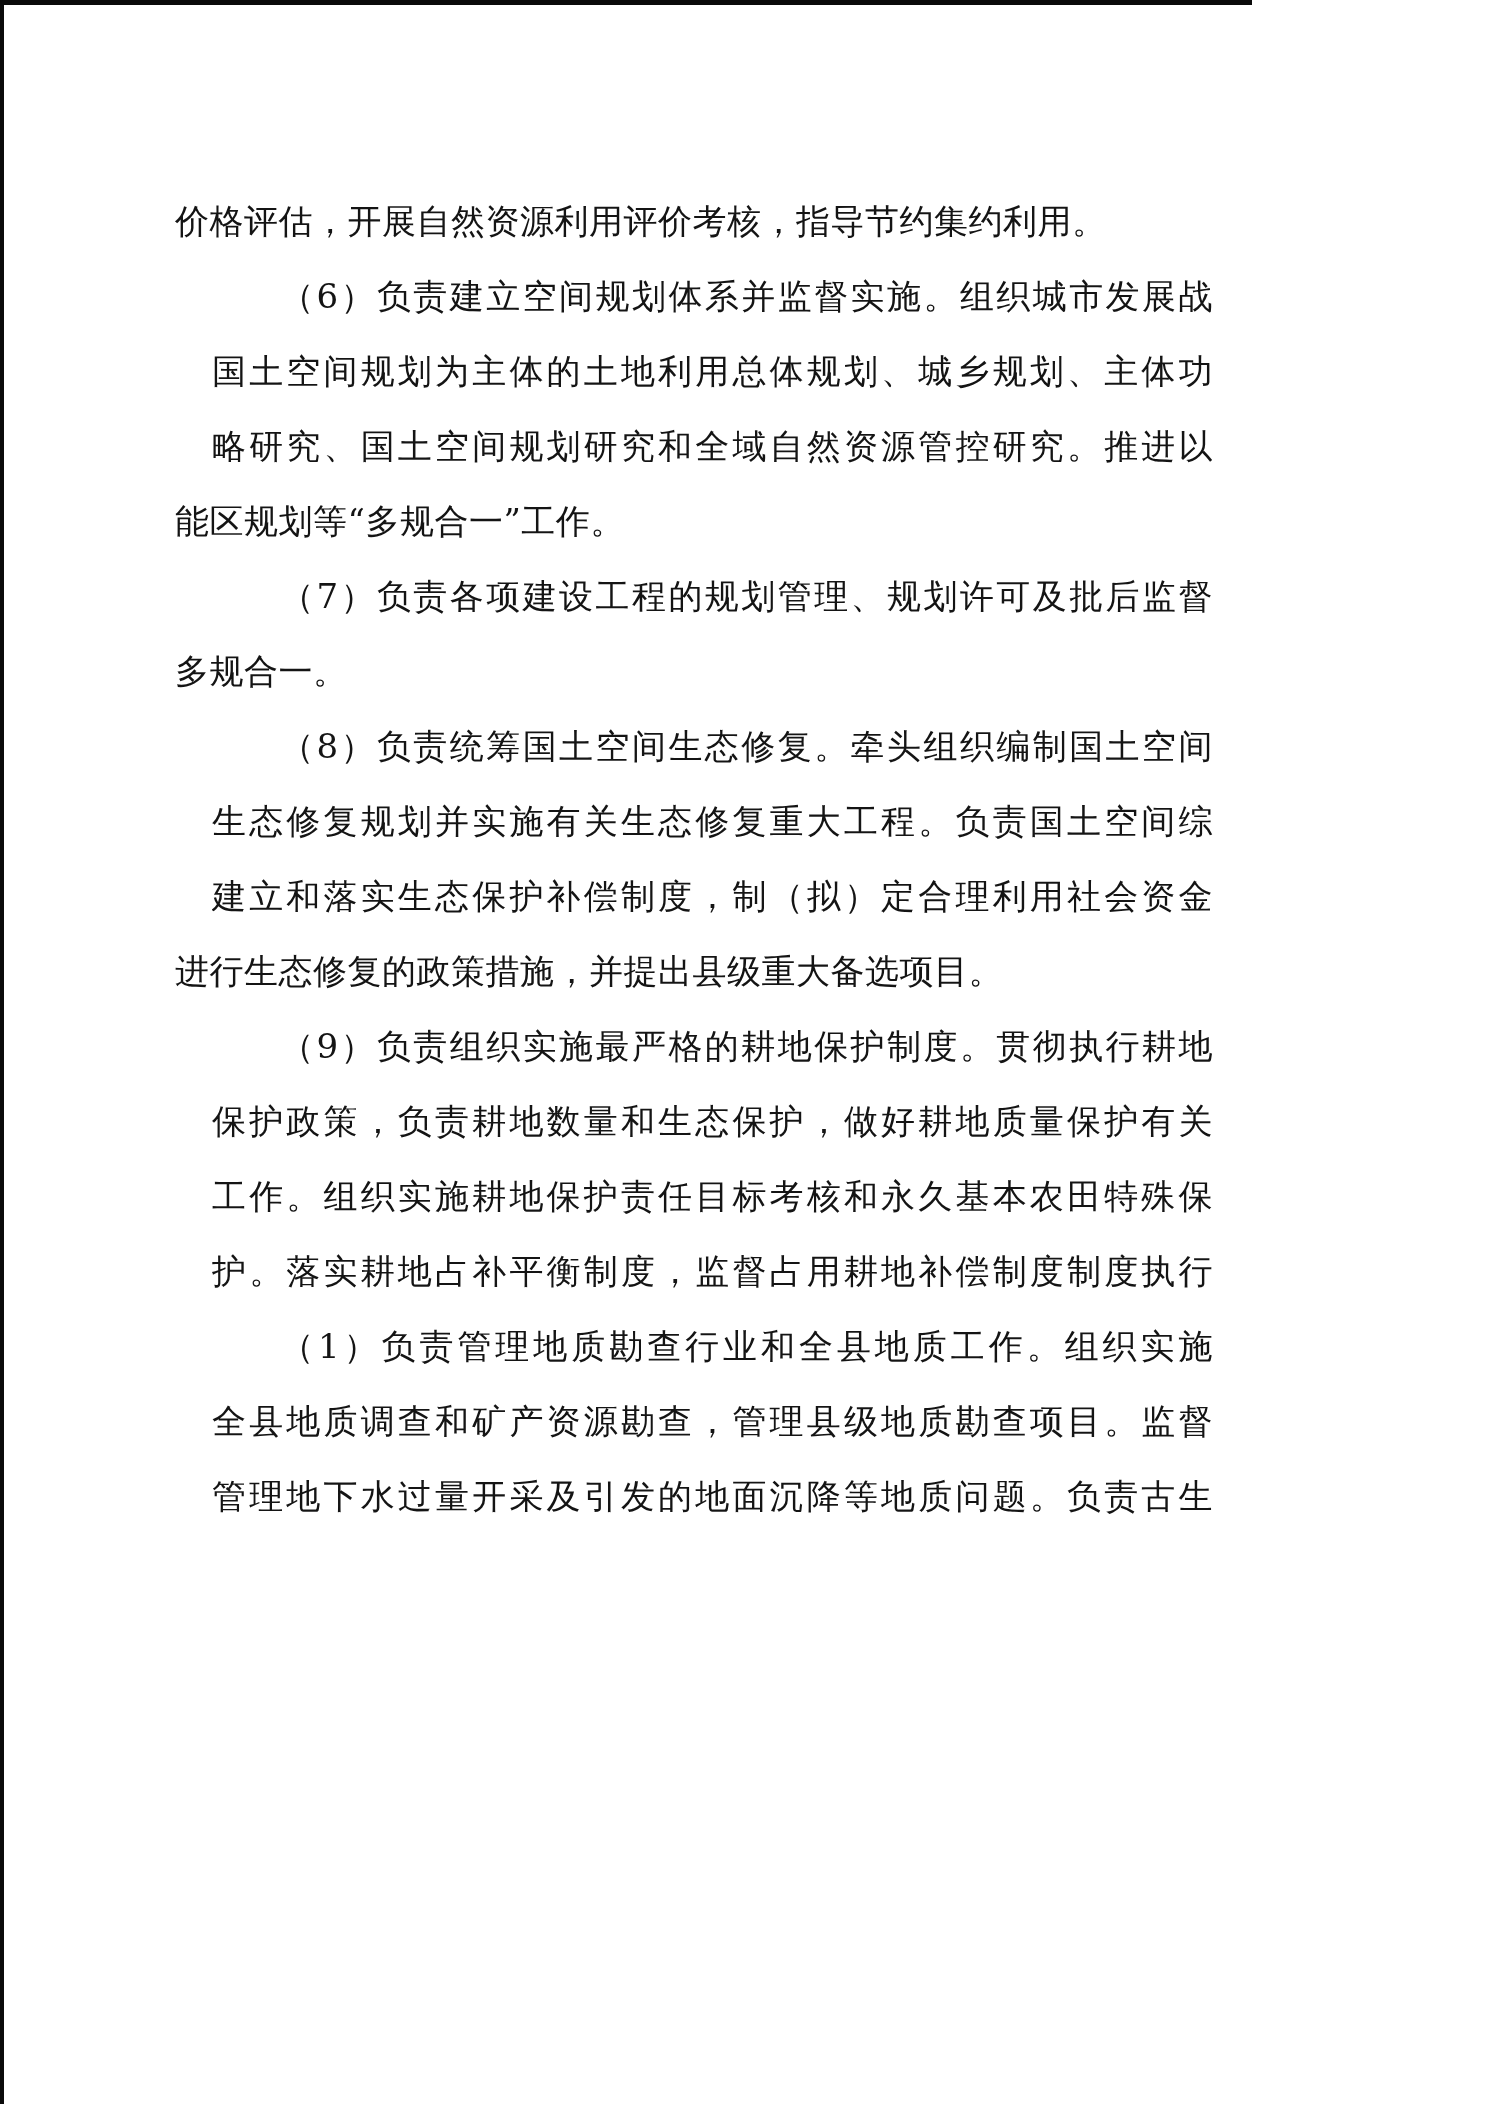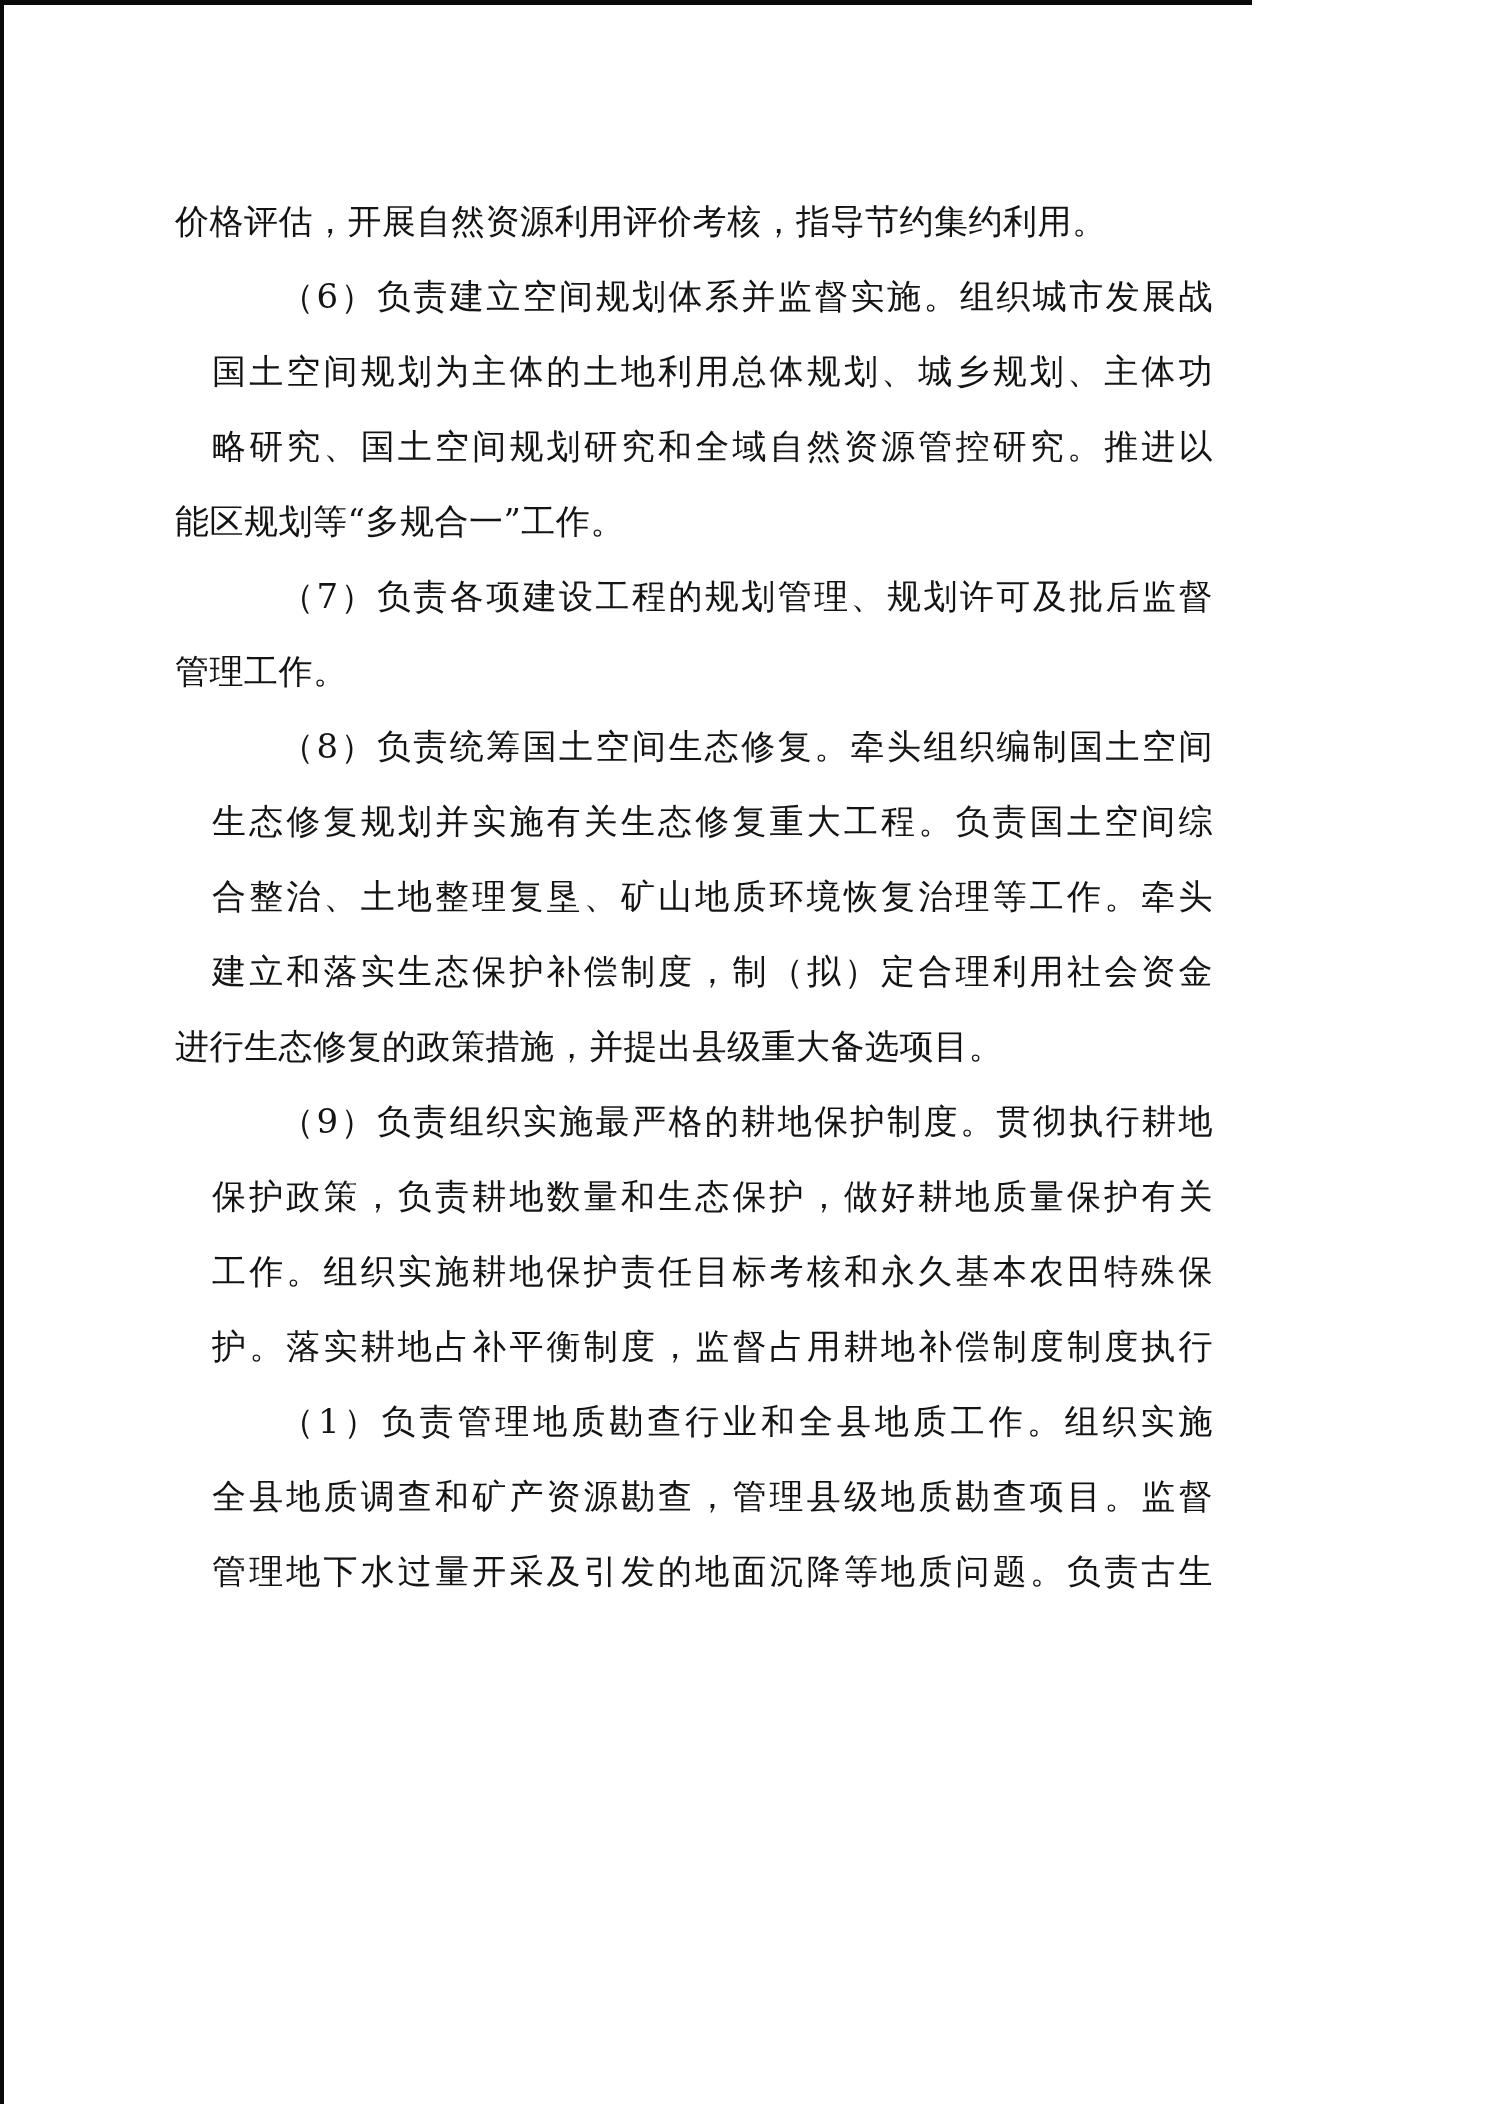--- a/index.html
+++ b/index.html
@@ -68,24 +68,23 @@
   <div class="edge-top"></div>
   <div class="edge-left"></div>
   <div class="edge-right"></div>
   <div class="text-block">
       <div class="text-line">价格评估，开展自然资源利用评价考核，指导节约集约利用。</div>
       <div class="text-line fill indent">（6）负责建立空间规划体系并监督实施。组织城市发展战</div>
       <div class="text-line fill">国土空间规划为主体的土地利用总体规划、城乡规划、主体功</div>
       <div class="text-line fill">略研究、国土空间规划研究和全域自然资源管控研究。推进以</div>
       <div class="text-line">能区规划等“多规合一”工作。</div>
       <div class="text-line fill indent">（7）负责各项建设工程的规划管理、规划许可及批后监督</div>
-      <div class="text-line">管理工作。</div>
+      <div class="text-line">多规合一。</div>
       <div class="text-line fill indent">（8）负责统筹国土空间生态修复。牵头组织编制国土空间</div>
       <div class="text-line fill">生态修复规划并实施有关生态修复重大工程。负责国土空间综</div>
-      <div class="text-line fill">合整治、土地整理复垦、矿山地质环境恢复治理等工作。牵头</div>
       <div class="text-line fill">建立和落实生态保护补偿制度，制（拟）定合理利用社会资金</div>
       <div class="text-line">进行生态修复的政策措施，并提出县级重大备选项目。</div>
       <div class="text-line fill indent">（9）负责组织实施最严格的耕地保护制度。贯彻执行耕地</div>
       <div class="text-line fill">保护政策，负责耕地数量和生态保护，做好耕地质量保护有关</div>
       <div class="text-line fill">工作。组织实施耕地保护责任目标考核和永久基本农田特殊保</div>
       <div class="text-line fill">护。落实耕地占补平衡制度，监督占用耕地补偿制度制度执行</div>
       <div class="text-line fill indent">（1）负责管理地质勘查行业和全县地质工作。组织实施</div>
       <div class="text-line fill">全县地质调查和矿产资源勘查，管理县级地质勘查项目。监督</div>
       <div class="text-line fill">管理地下水过量开采及引发的地面沉降等地质问题。负责古生</div>
     </div>

